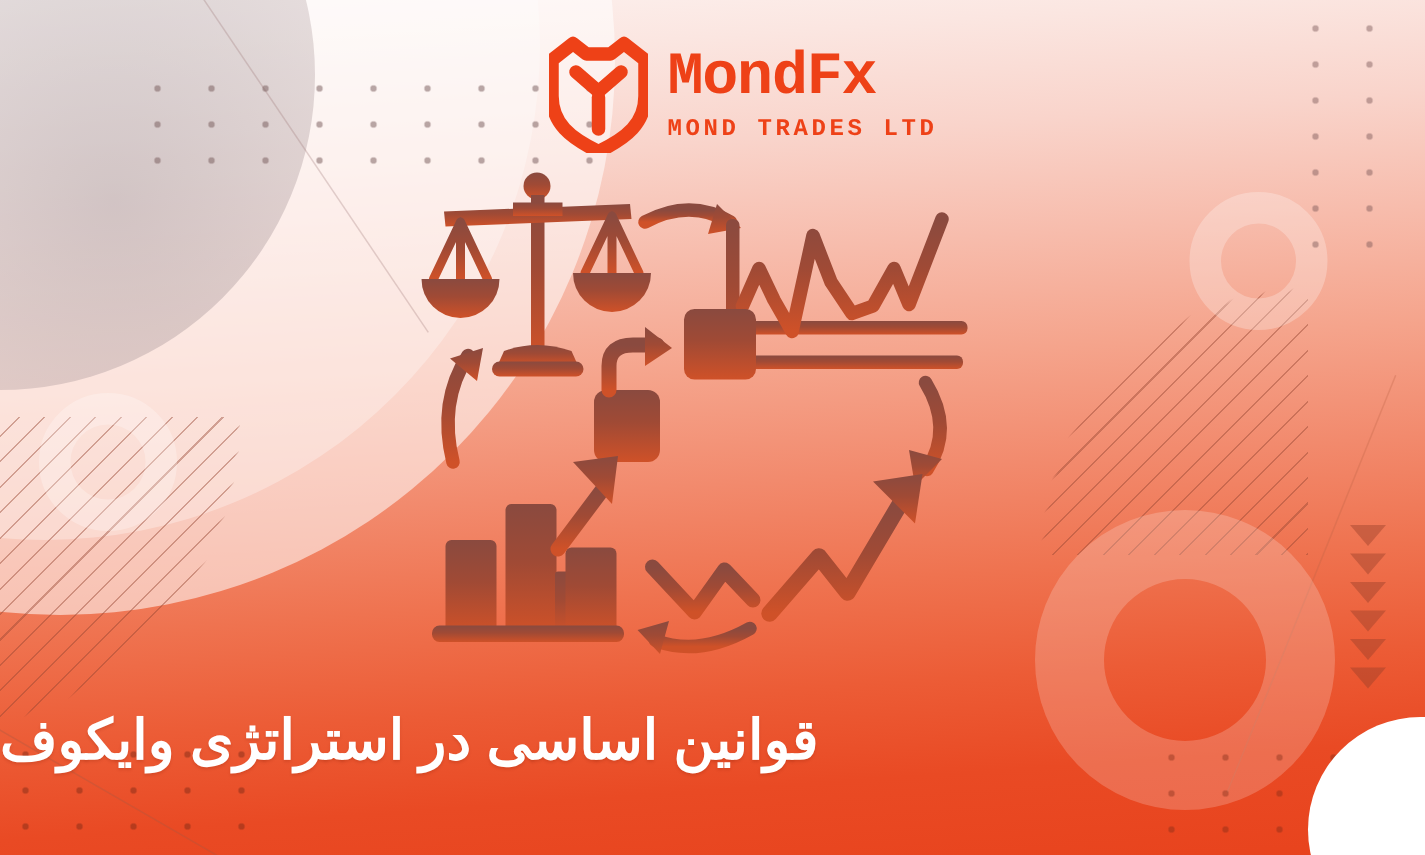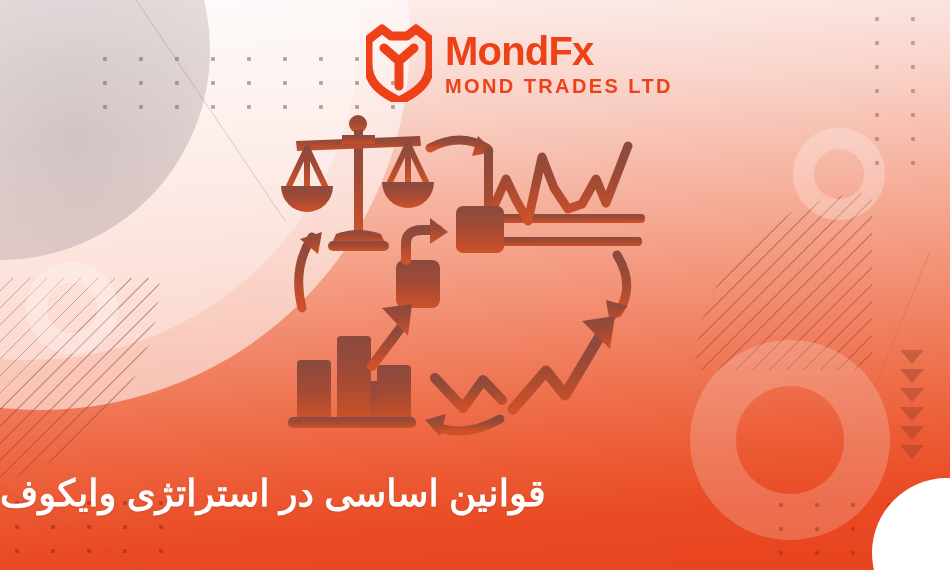--- a/index.html
+++ b/index.html
@@ -150,29 +150,29 @@
 
   
   #logo {
     position: absolute;
     left: 366px; top: 24px;
     display: flex;
     align-items: center;
     gap: 13px;
   }
   #logo .mark { width: 66px; height: 78px; flex: 0 0 auto; }
-  #logo .wordmark { display: flex; flex-direction: column; line-height: 1; }
+  #logo .wordmark { display: flex; flex-direction: column; line-height: 1; font-family: Liberation Mono, monospace; }
   #logo .brand {
     font-size: 40px;
     font-weight: bold;
     color: #ee4117;
     letter-spacing: -0.8px;
   }
   #logo .tagline {
-    font-size: 20px;
+    font-size: 16px;
     font-weight: bold;
     color: #ee4117;
     letter-spacing: 2.4px;
     margin-top: 5px;
   }
 
   
   #illustration {
     position: absolute;
     left: 280px; top: 108px;

